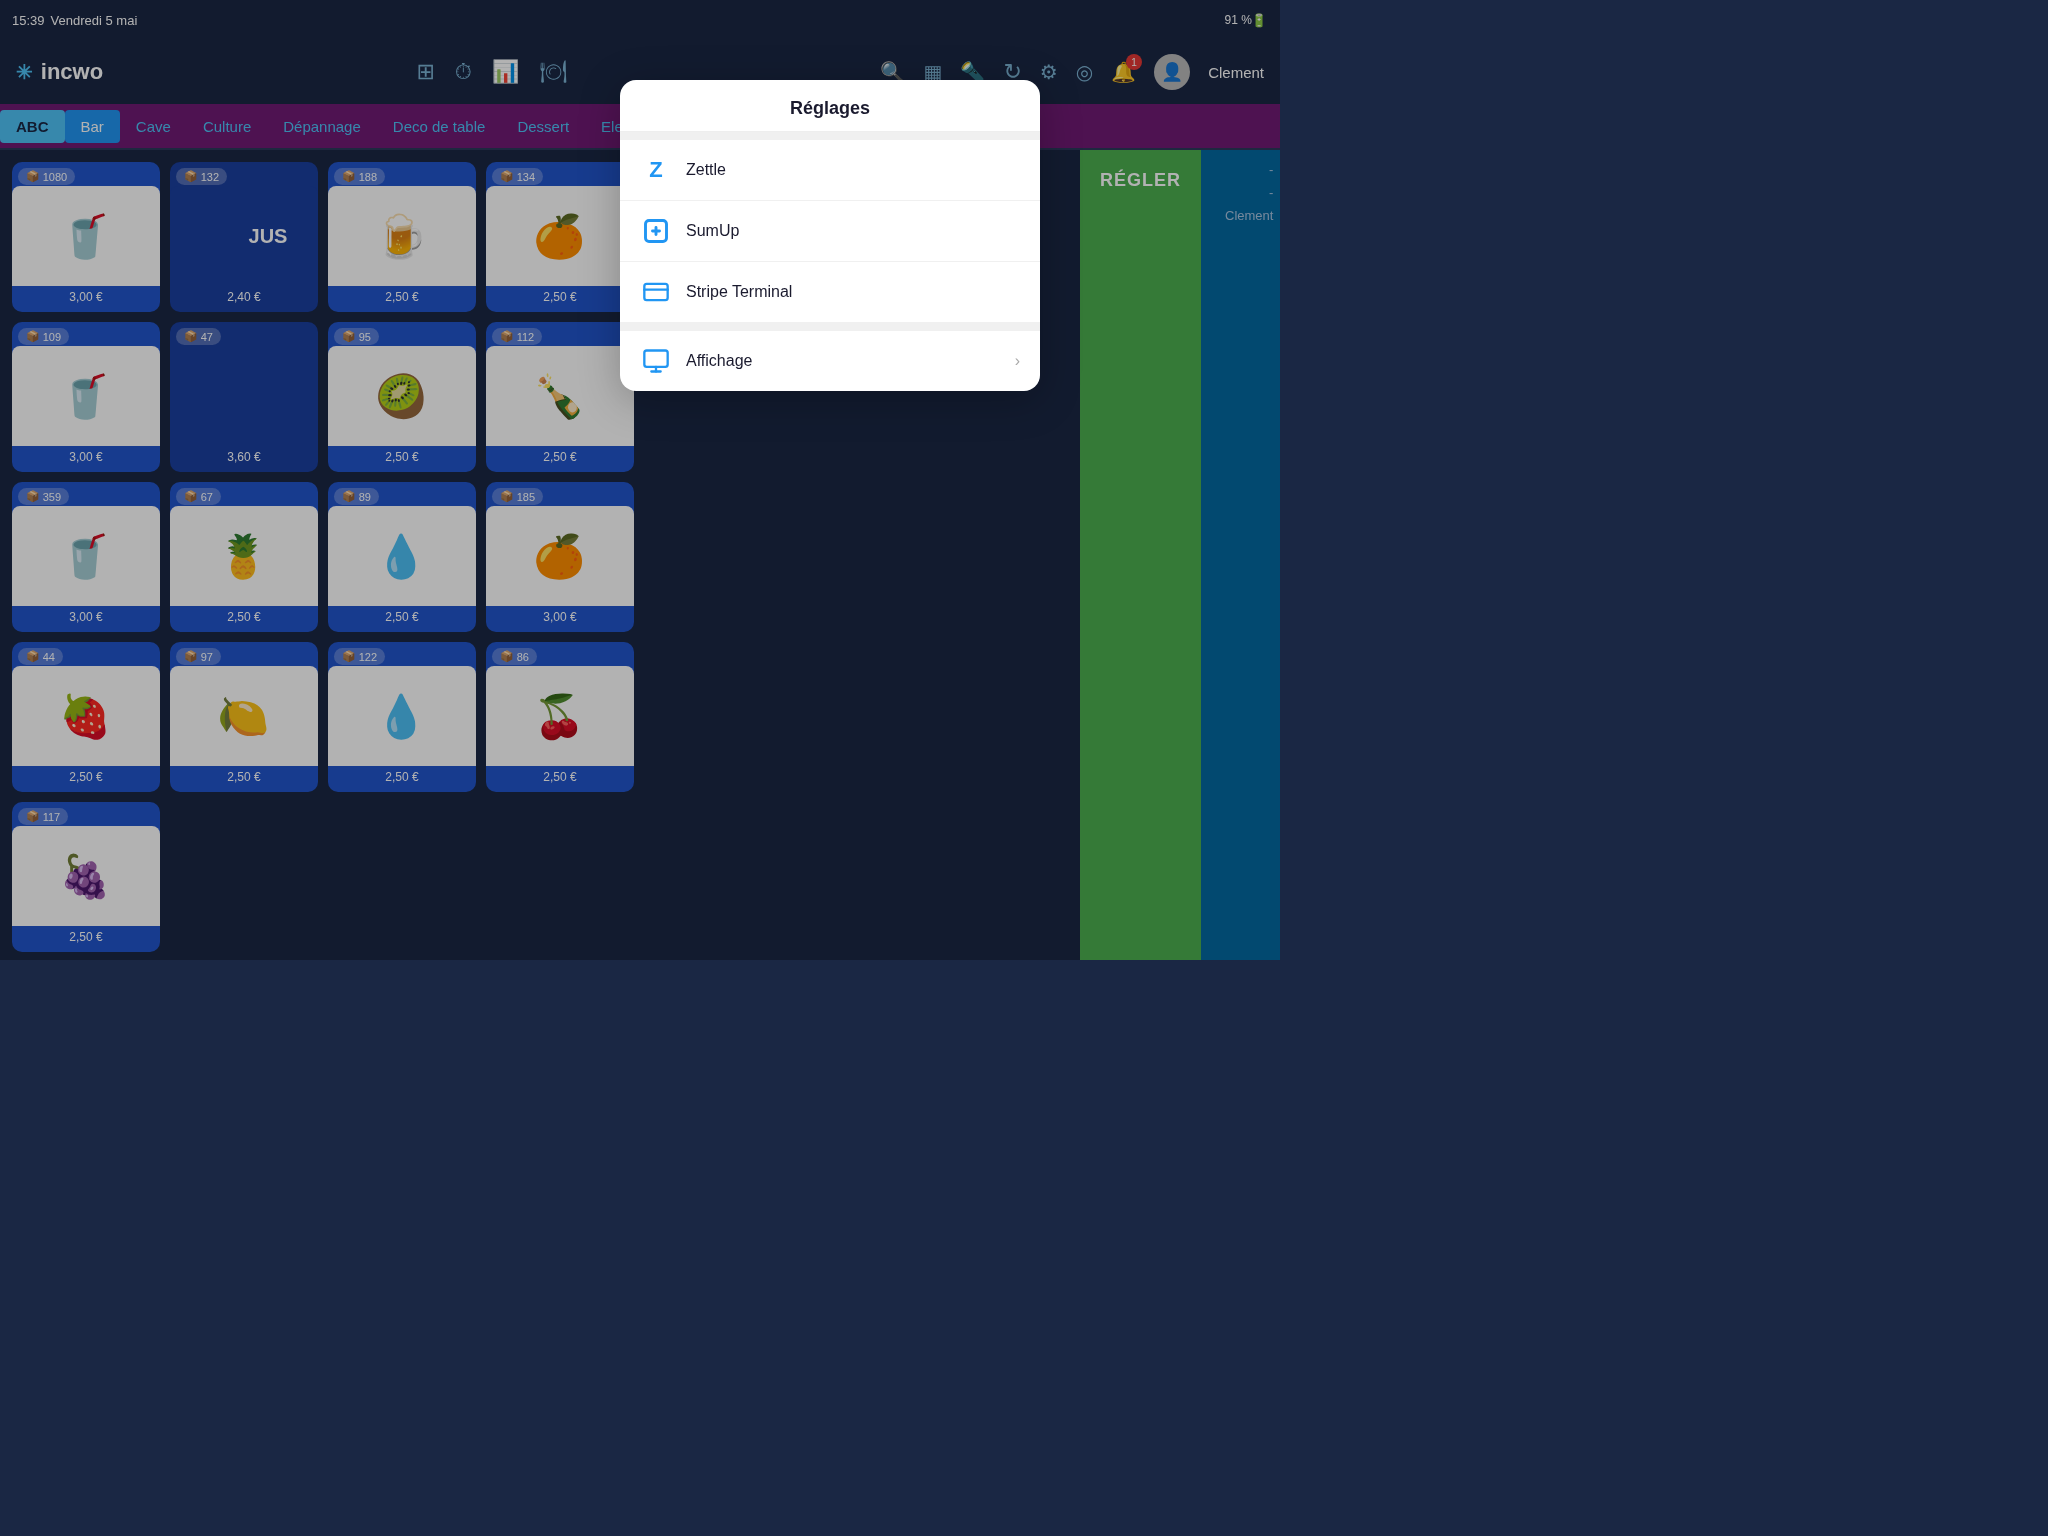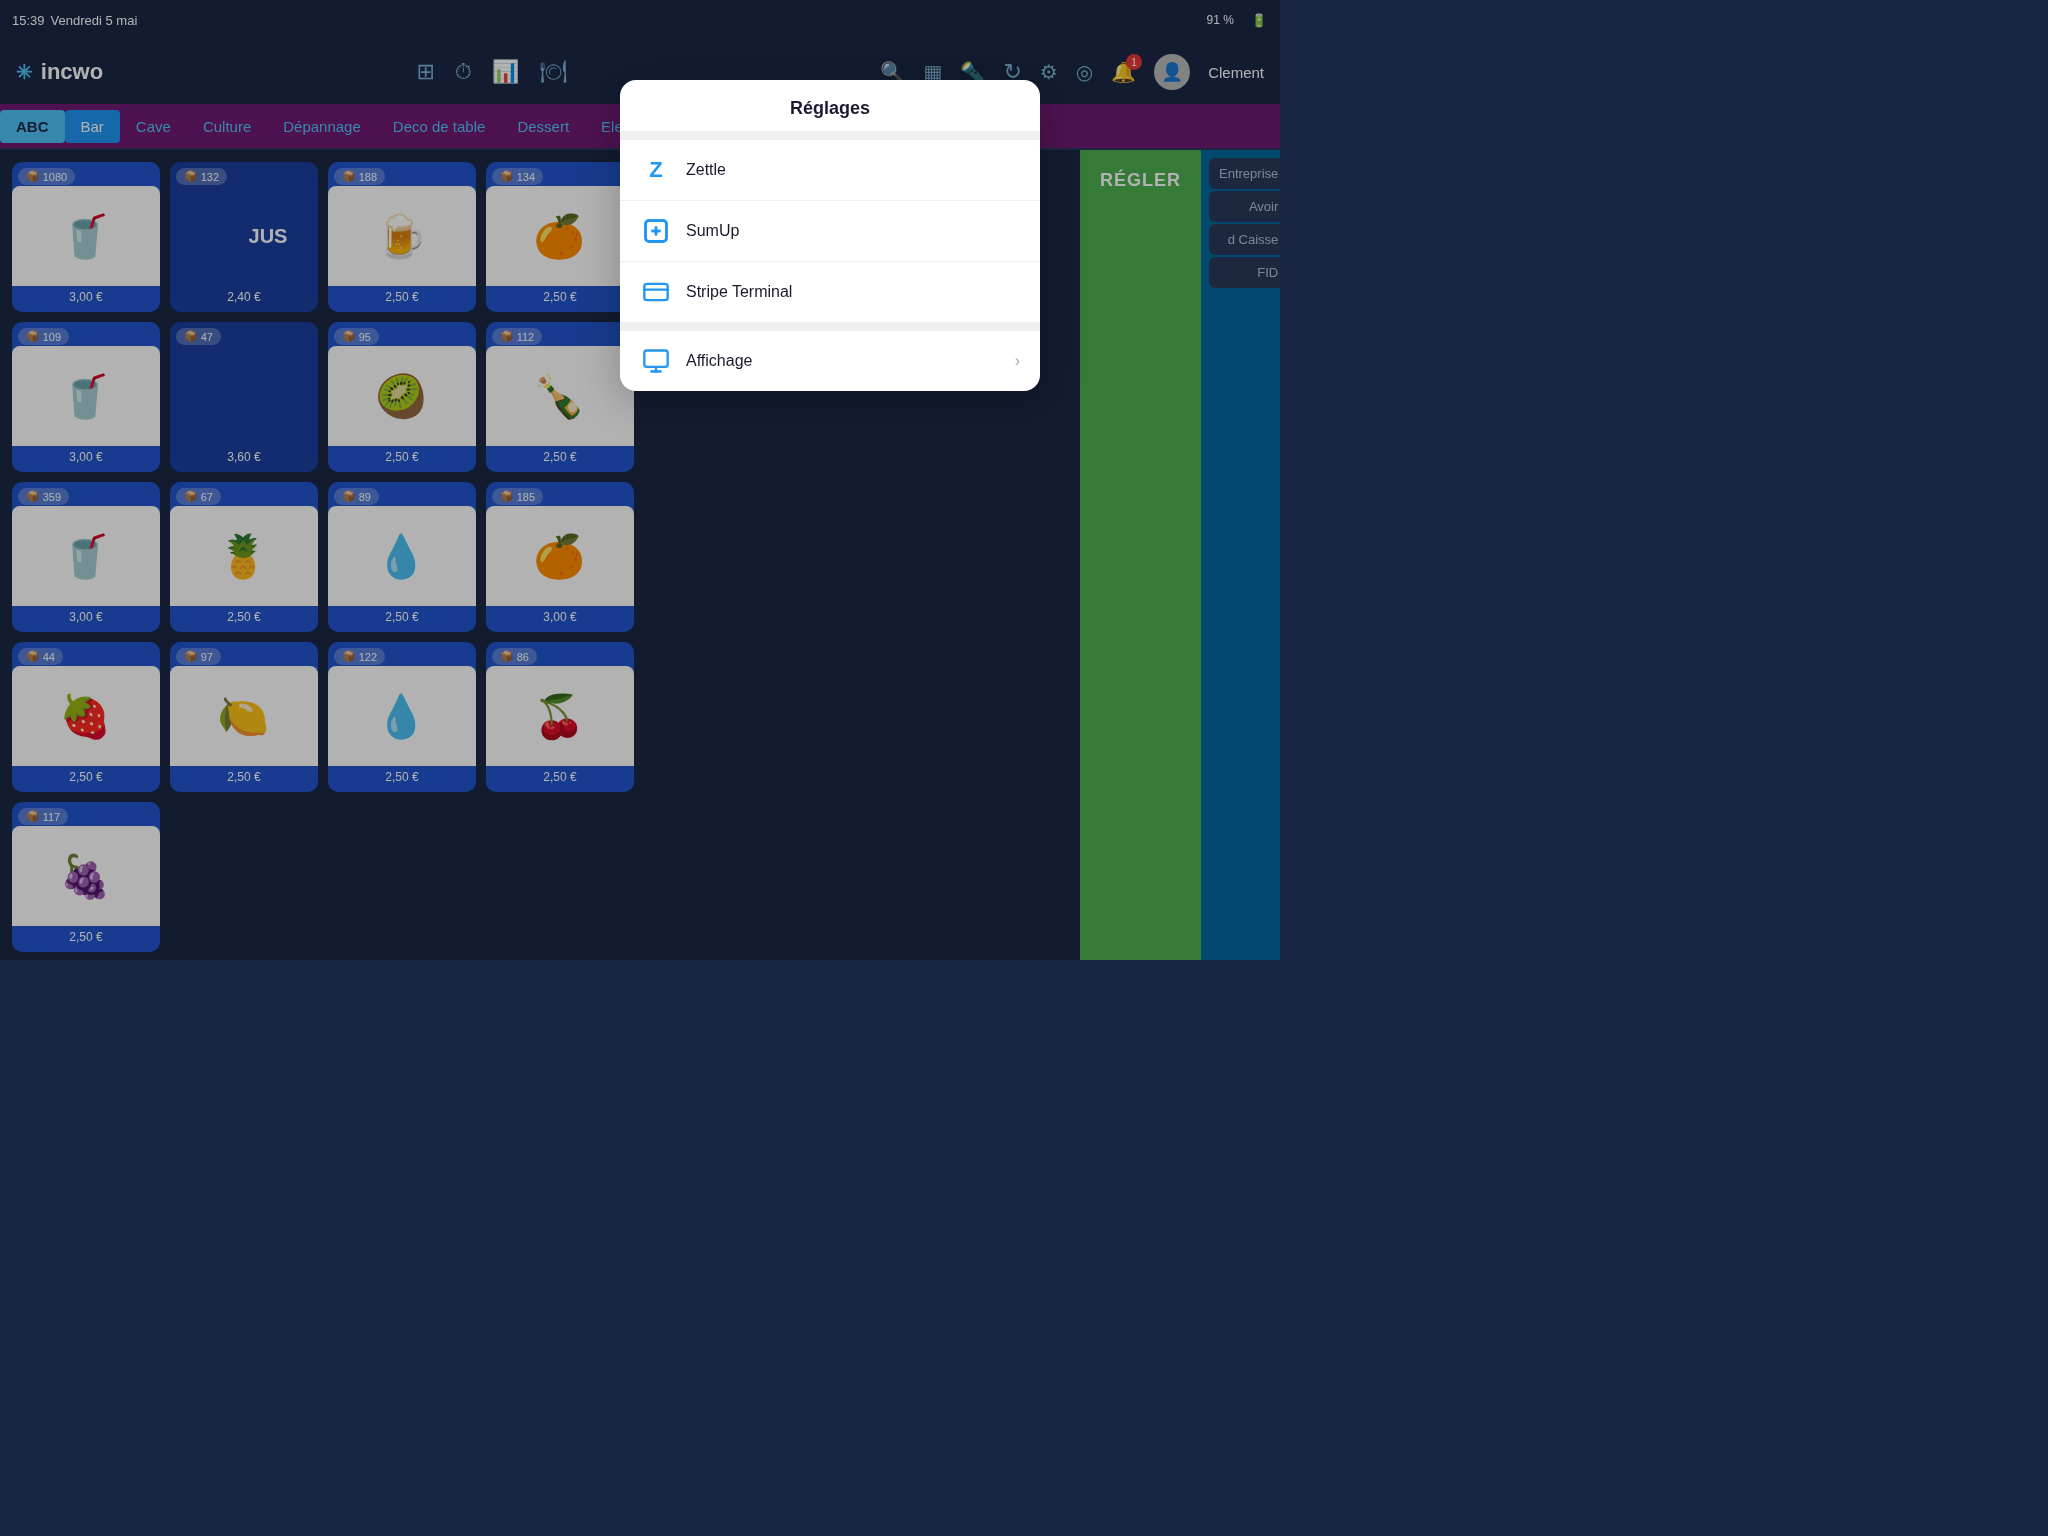--- a/index.html
+++ b/index.html
@@ -17,21 +17,21 @@
       background: #1a2744;
       height: 40px;
       display: flex;
       align-items: center;
       justify-content: space-between;
       padding: 0 12px;
       color: white;
       font-size: 13px;
     }
     .top-bar-left { display: flex; align-items: center; gap: 6px; }
-    .top-bar-right { display: flex; align-items: center; gap: 18px; }
+    .top-bar-right { display: flex; align-items: center; gap: 0; }
     .battery-text { font-size: 12px; }
 
     
     .header {
       background: #1a2744;
       height: 64px;
       display: flex;
       align-items: center;
       padding: 0 16px;
       justify-content: space-between;
@@ -468,26 +468,20 @@
       <div class="product-img-area">
           <span class="prod-emoji">🍇</span>
         </div>
       <div class="stock-badge"><span>📦</span>117</div>
       <div class="product-card-label">2,50 €</div>
     </div>
   </div>
 
   <div class="right-panel">
     <div class="regler-btn">RÉGLER</div>
-    <div class="right-panel-actions">
-      <div class="right-action-btn">Entreprise</div>
-      <div class="right-action-btn">Avoir</div>
-      <div class="right-action-btn">d Caisse</div>
-      <div class="right-action-btn">FID</div>
-    </div>
     <hr class="divider-line">
     <div class="operator-section">
       <div class="operator-line">-</div>
       <div class="operator-line">-</div>
       <div class="operator-line">Clement</div>
     </div>
   </div>
 </div>
 
 <div class="modal-overlay"></div>

